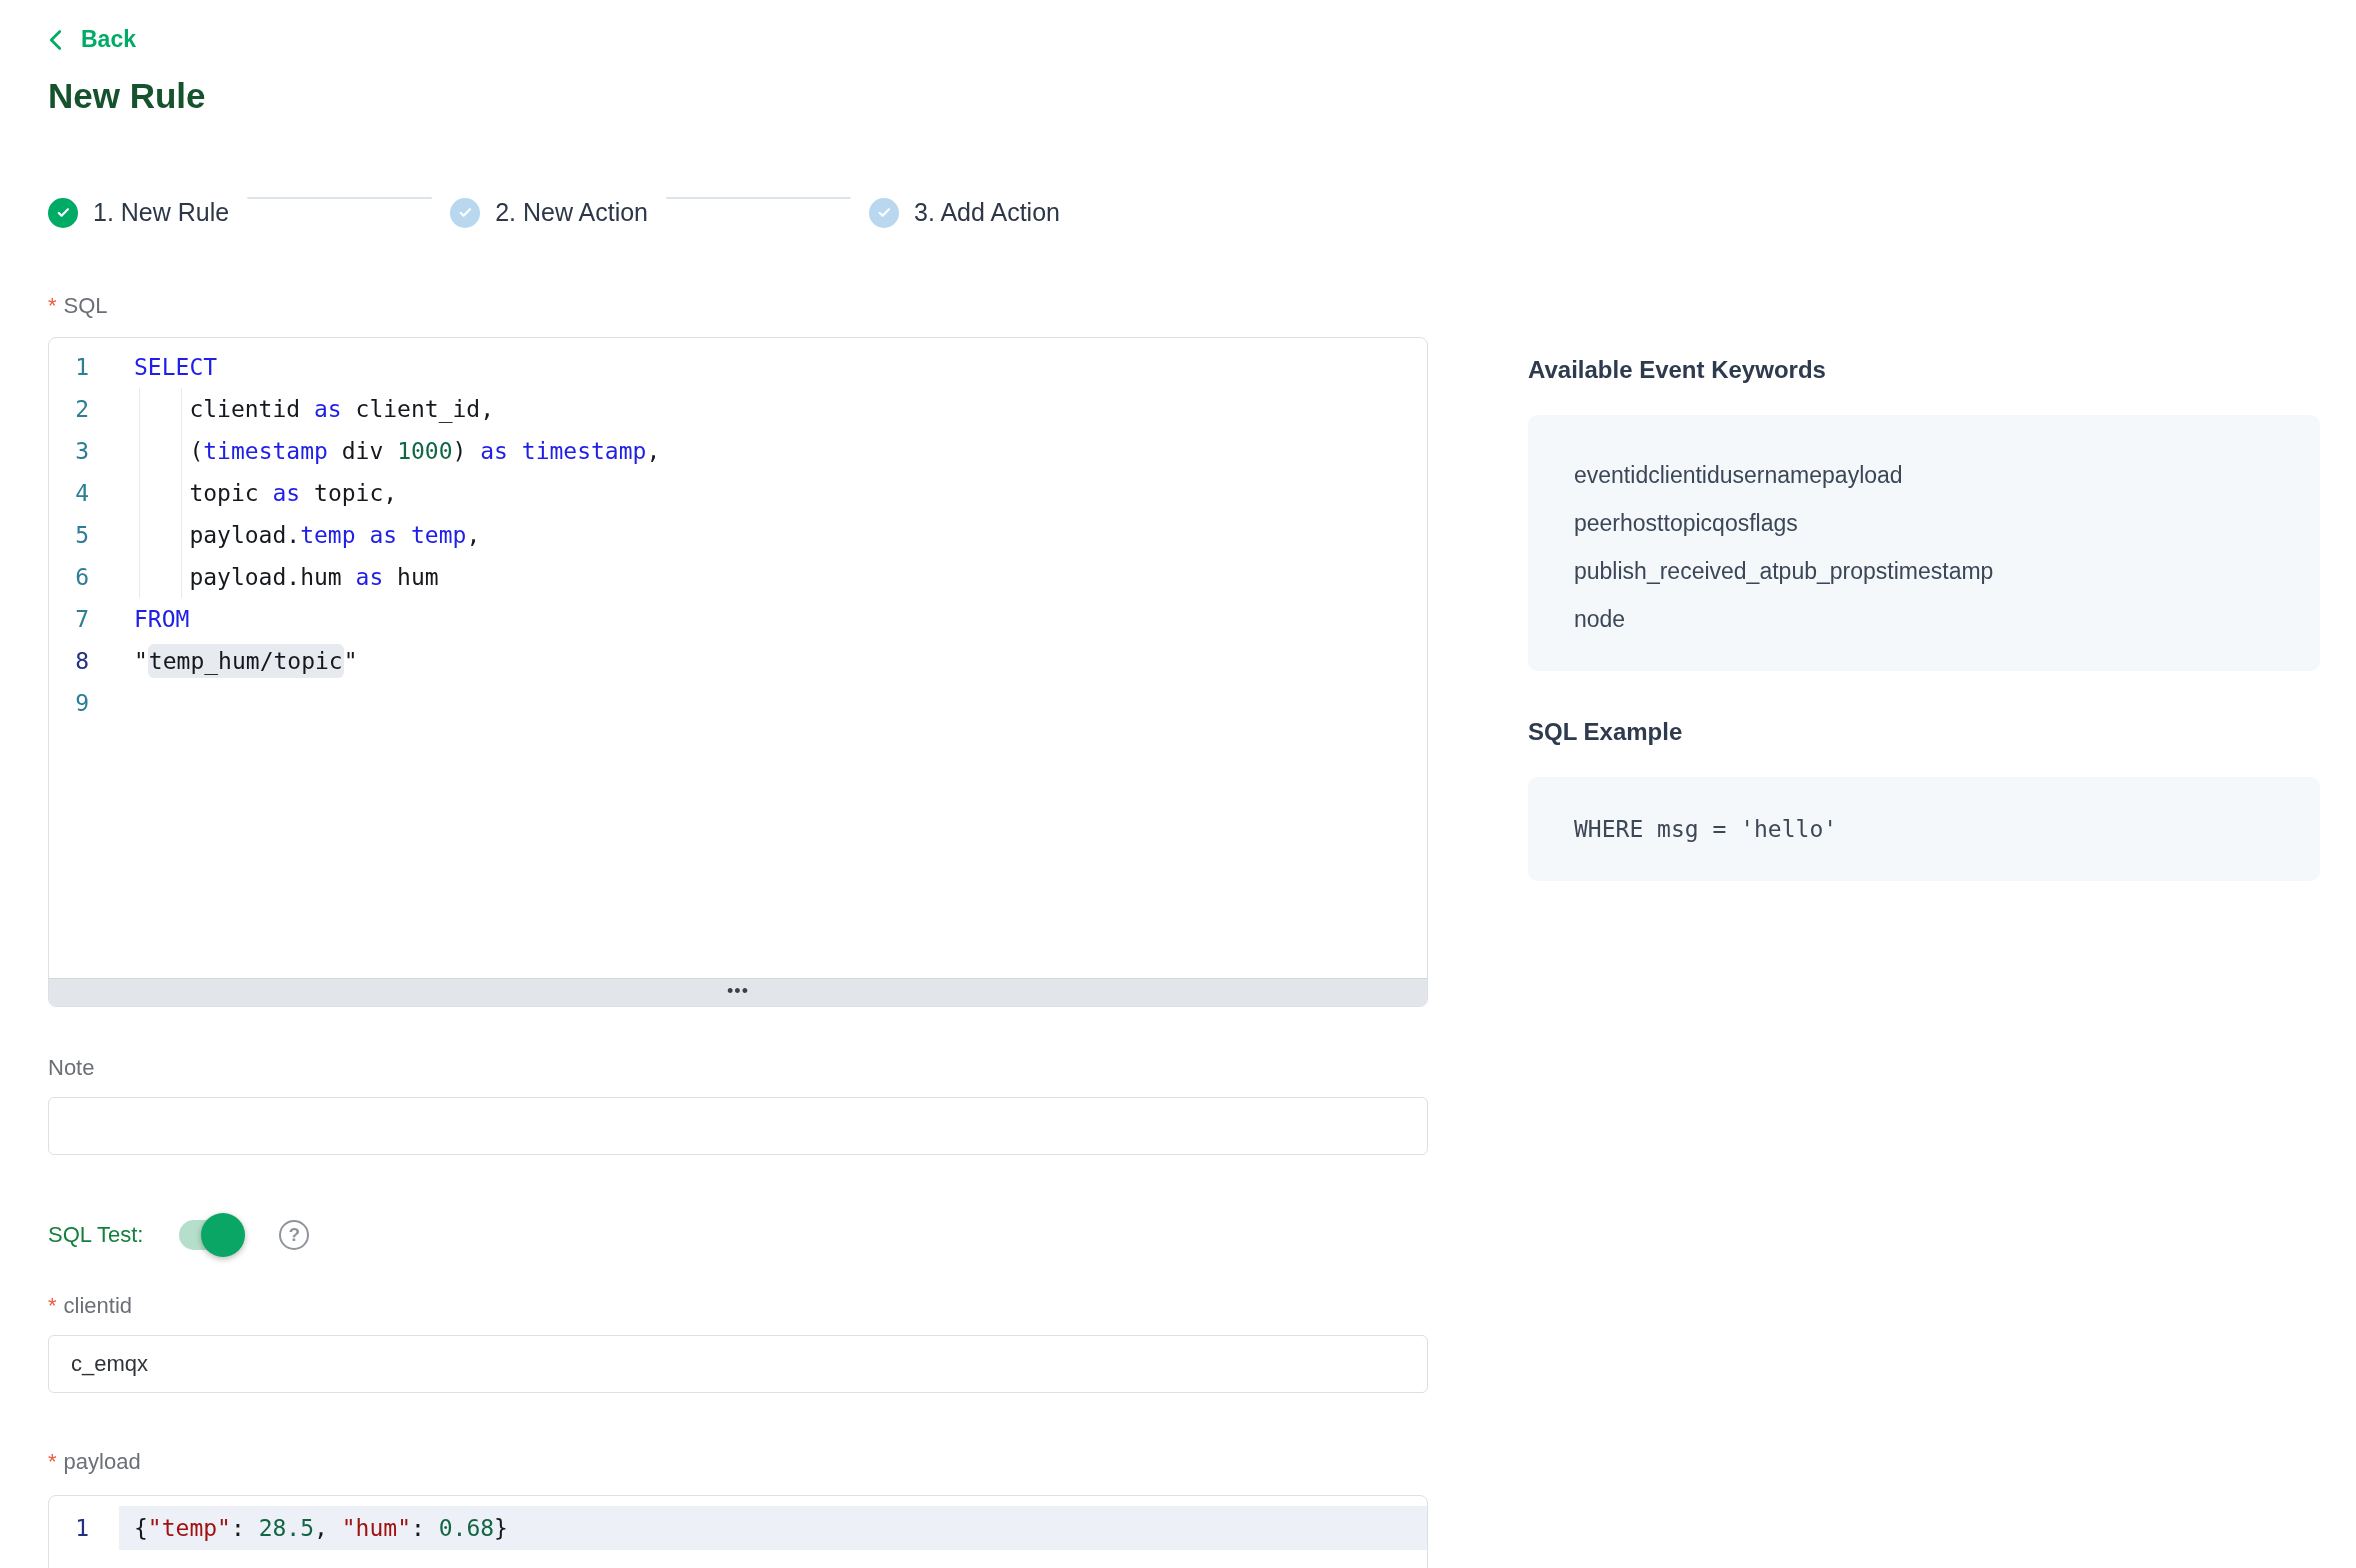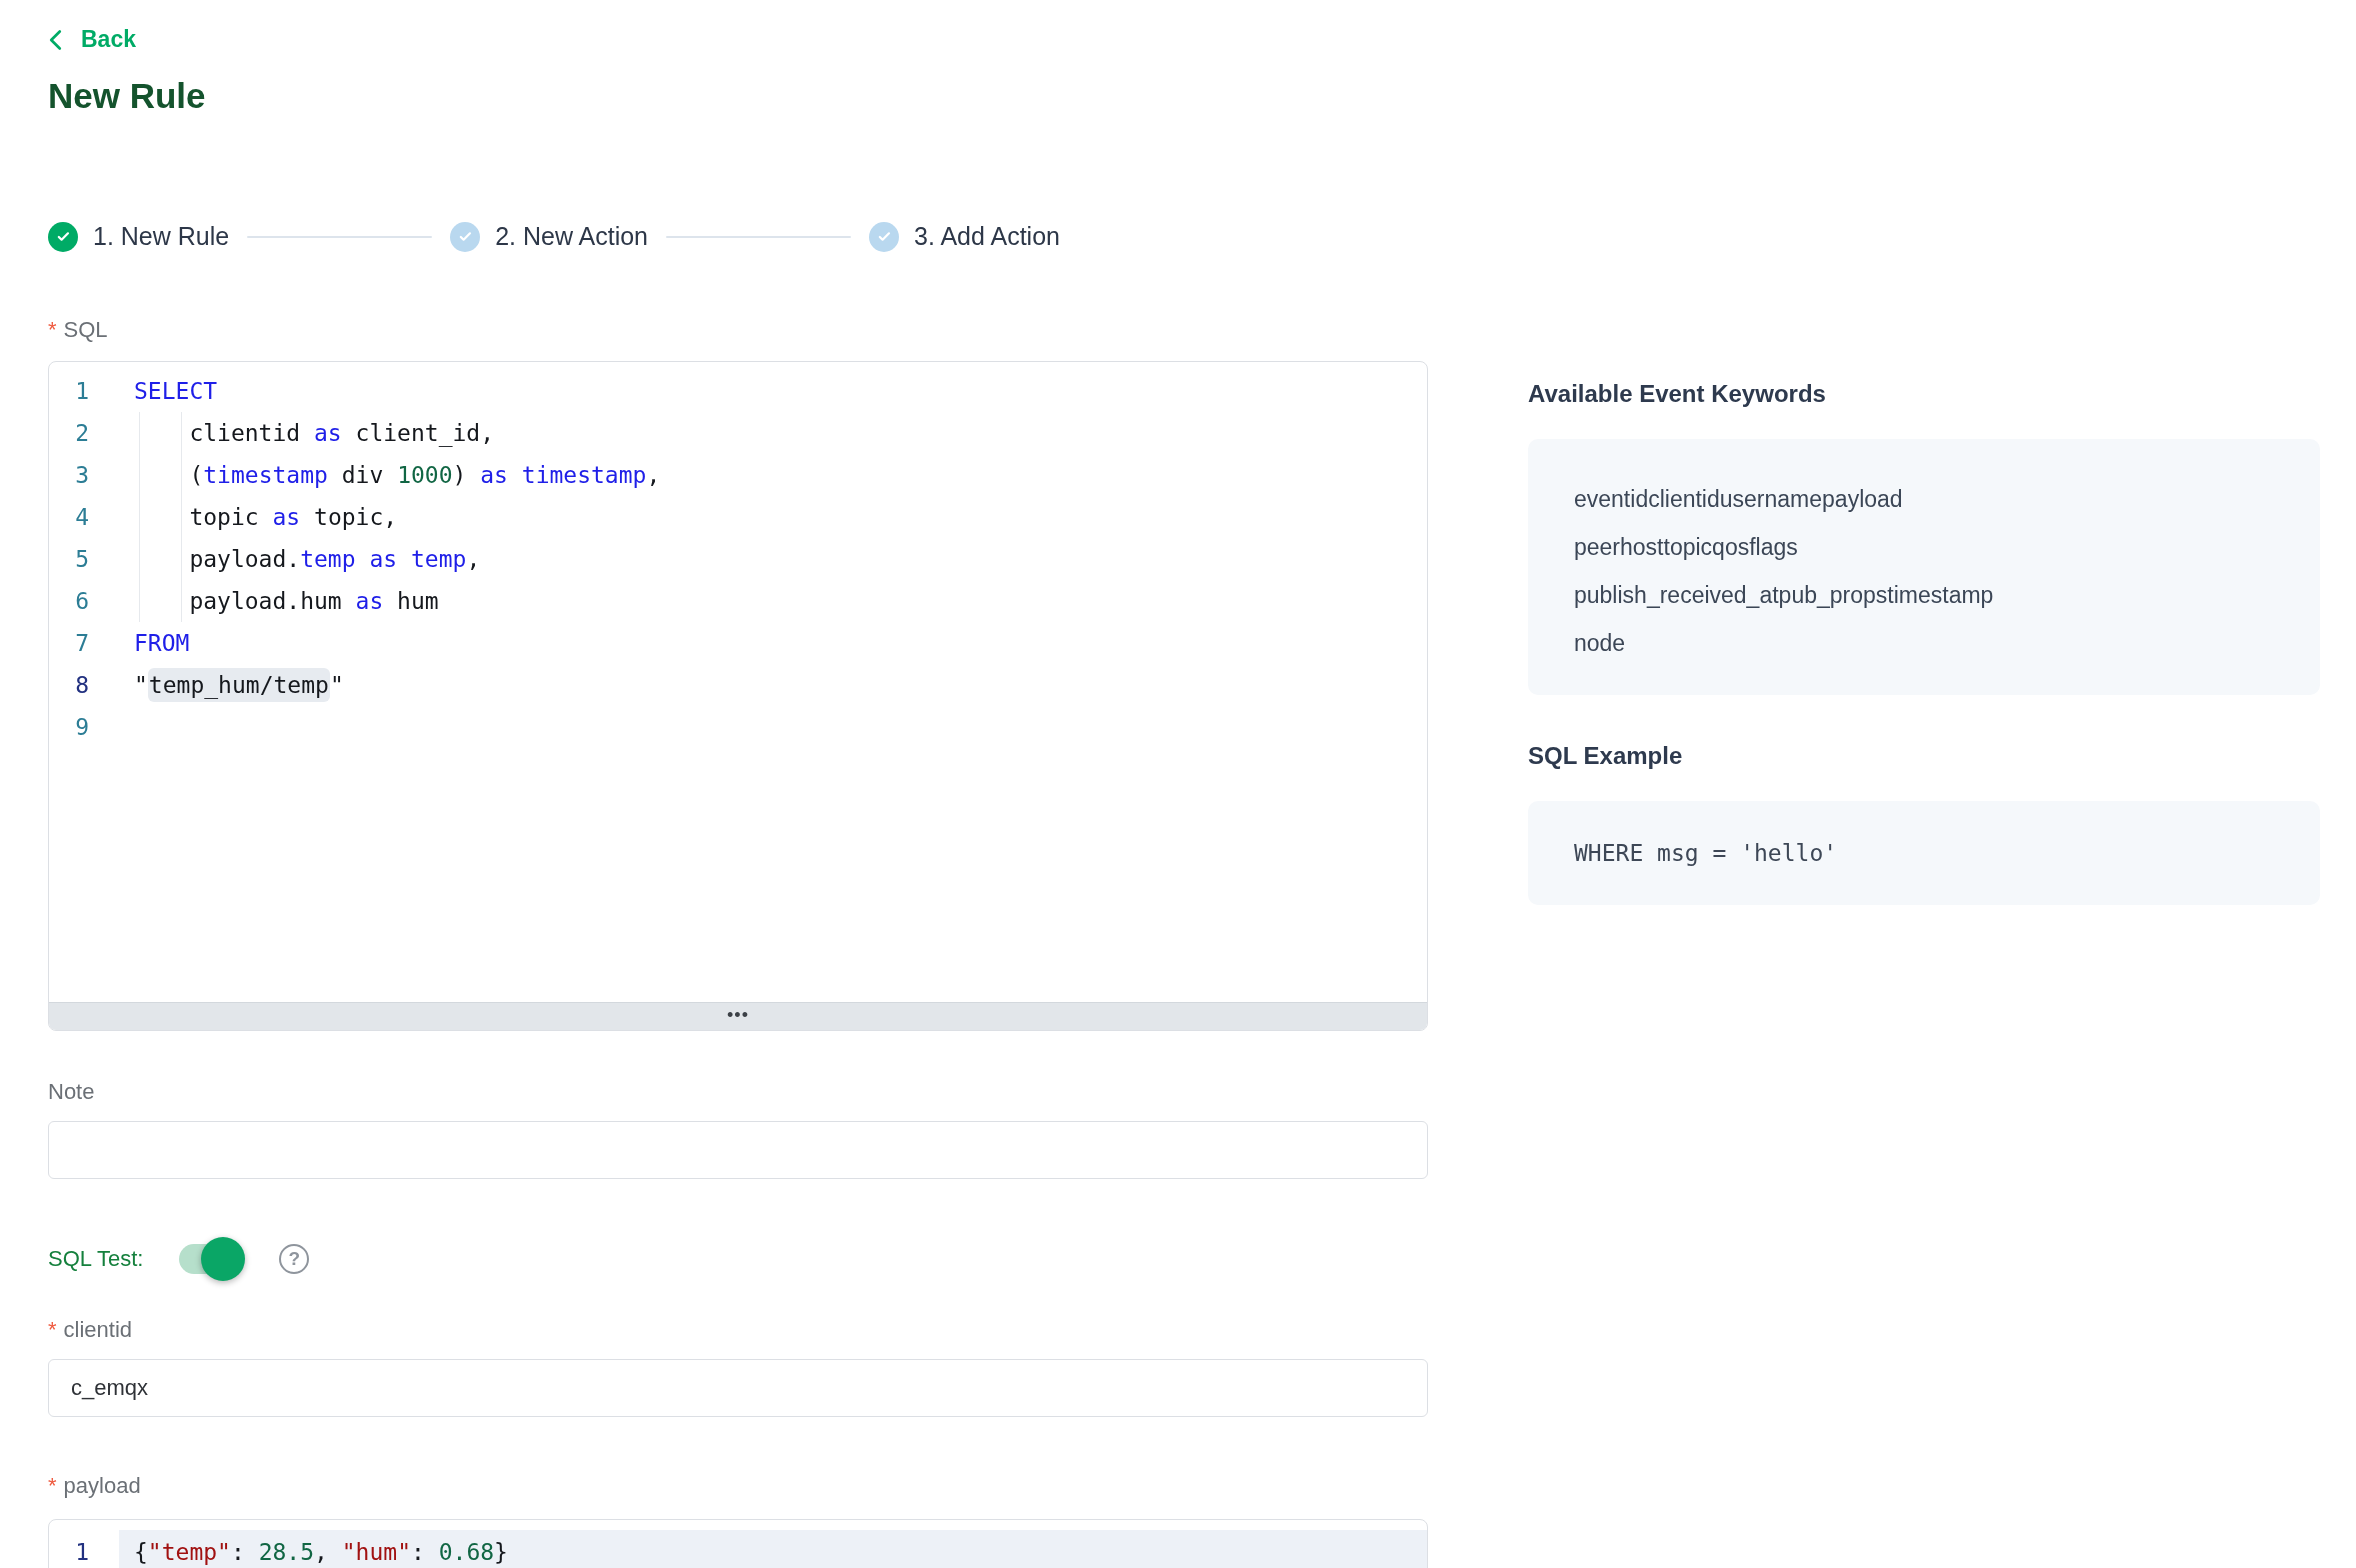--- a/index.html
+++ b/index.html
@@ -27,21 +27,21 @@
 
   
   .back-link{display:inline-flex;align-items:center;gap:18px;color:var(--brand-green);
     font-size:23px;font-weight:600;cursor:pointer;text-decoration:none;margin-top:2px;}
   .back-link svg{display:block;}
 
   
   .page-title{font-size:35px;font-weight:700;color:#14532d;margin:20px 0 0 0;line-height:42px;}
 
   
-  .stepper{display:flex;align-items:center;margin-top:104px;height:32px;}
+  .stepper{display:flex;margin-top:80px;height:32px;}
   .step{display:flex;align-items:center;gap:15px;cursor:pointer;}
   .step-circle{width:30px;height:30px;border-radius:50%;display:inline-flex;align-items:center;justify-content:center;flex:0 0 auto;}
   .step-circle.green{background:var(--brand-green);}
   .step-circle.blue{background:var(--step-blue);}
   .step-label{font-size:25px;color:#2d3748;font-weight:500;white-space:nowrap;}
   .step-connector{width:185px;height:2px;background:#dde4ec;margin:0 18px;border-radius:1px;}
 
   
   .content{display:flex;align-items:flex-start;margin-top:64px;}
   .left-col{width:1380px;flex:0 0 auto;}
@@ -178,21 +178,21 @@
             <div class="code-line">
               <span class="gutter">6</span>
               <span class="line-content"><i class="guide" style="left: 20px;"></i><i class="guide" style="left: 62px;"></i><span class="tok-plain">    payload.hum </span><span class="tok-kw">as</span><span class="tok-plain"> hum</span></span>
             </div>
             <div class="code-line">
               <span class="gutter">7</span>
               <span class="line-content"><span class="tok-kw">FROM</span></span>
             </div>
             <div class="code-line">
               <span class="gutter active">8</span>
-              <span class="line-content"><span class="tok-plain">"</span><span class="tok-sel">temp_hum/temp</span><span class="tok-plain">"</span></span>
+              <span class="line-content"><span class="tok-plain">"</span><span class="tok-sel">temp_hum/topic</span><span class="tok-plain">"</span></span>
             </div>
             <div class="code-line">
               <span class="gutter">9</span>
               <span class="line-content"></span>
             </div>
           </div>
         <div class="editor-handle">
           <span>•••</span>
         </div>
       </div>

